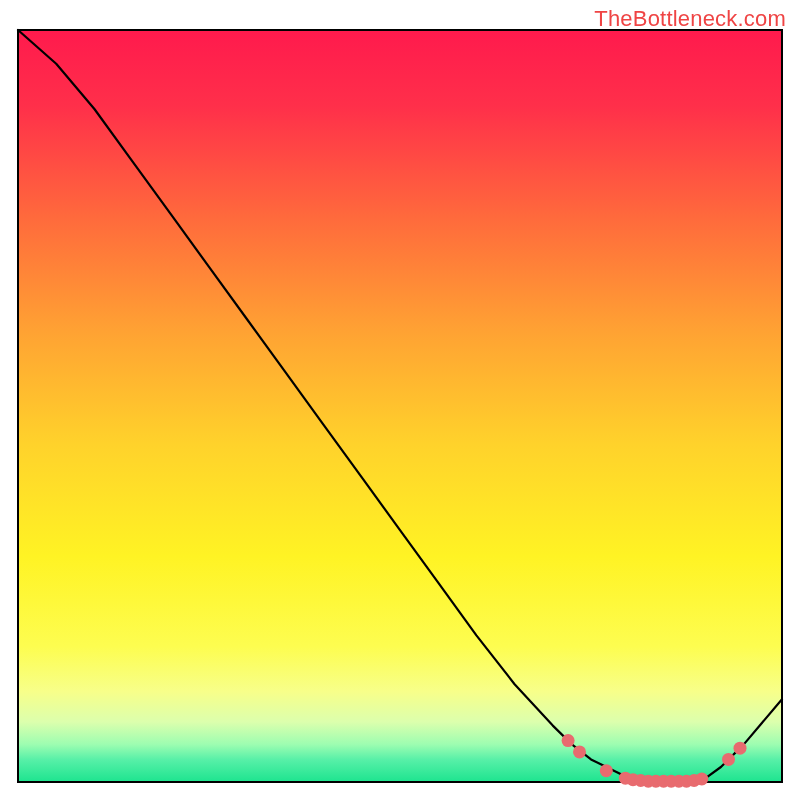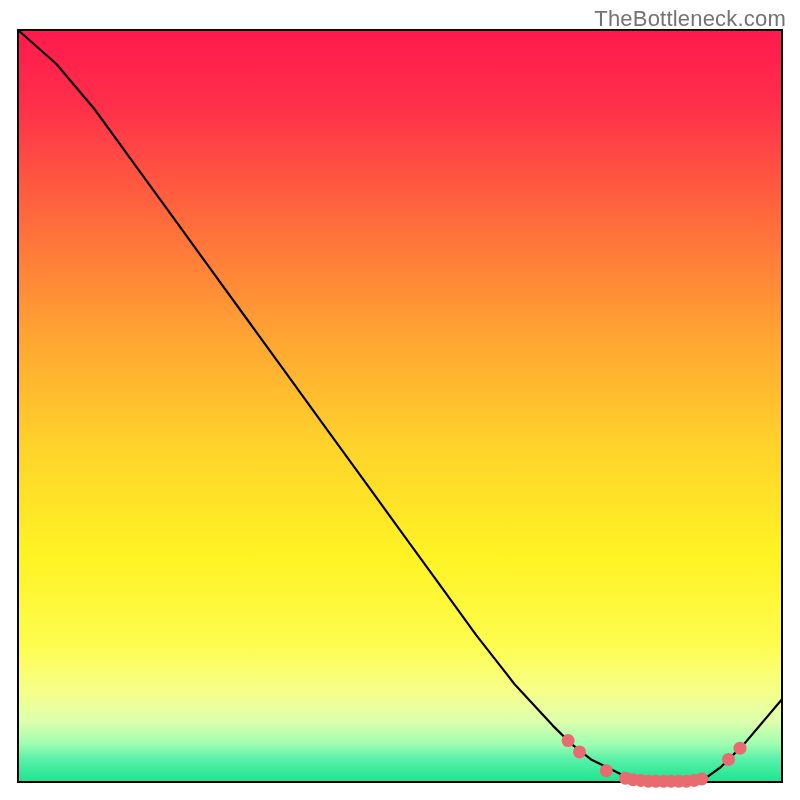--- a/index.html
+++ b/index.html
@@ -13,21 +13,21 @@
   }
   .container {
     position: relative;
     width: 800px;
     height: 800px;
   }
   .watermark {
     position: absolute;
     top: 6px;
     right: 14px;
-    color: #737373;
+    color: #ef4444;
     font-size: 22px;
     font-weight: 400;
     letter-spacing: 0.2px;
   }
   svg.chart {
     position: absolute;
     left: 0;
     top: 0;
     width: 800px;
     height: 800px;

